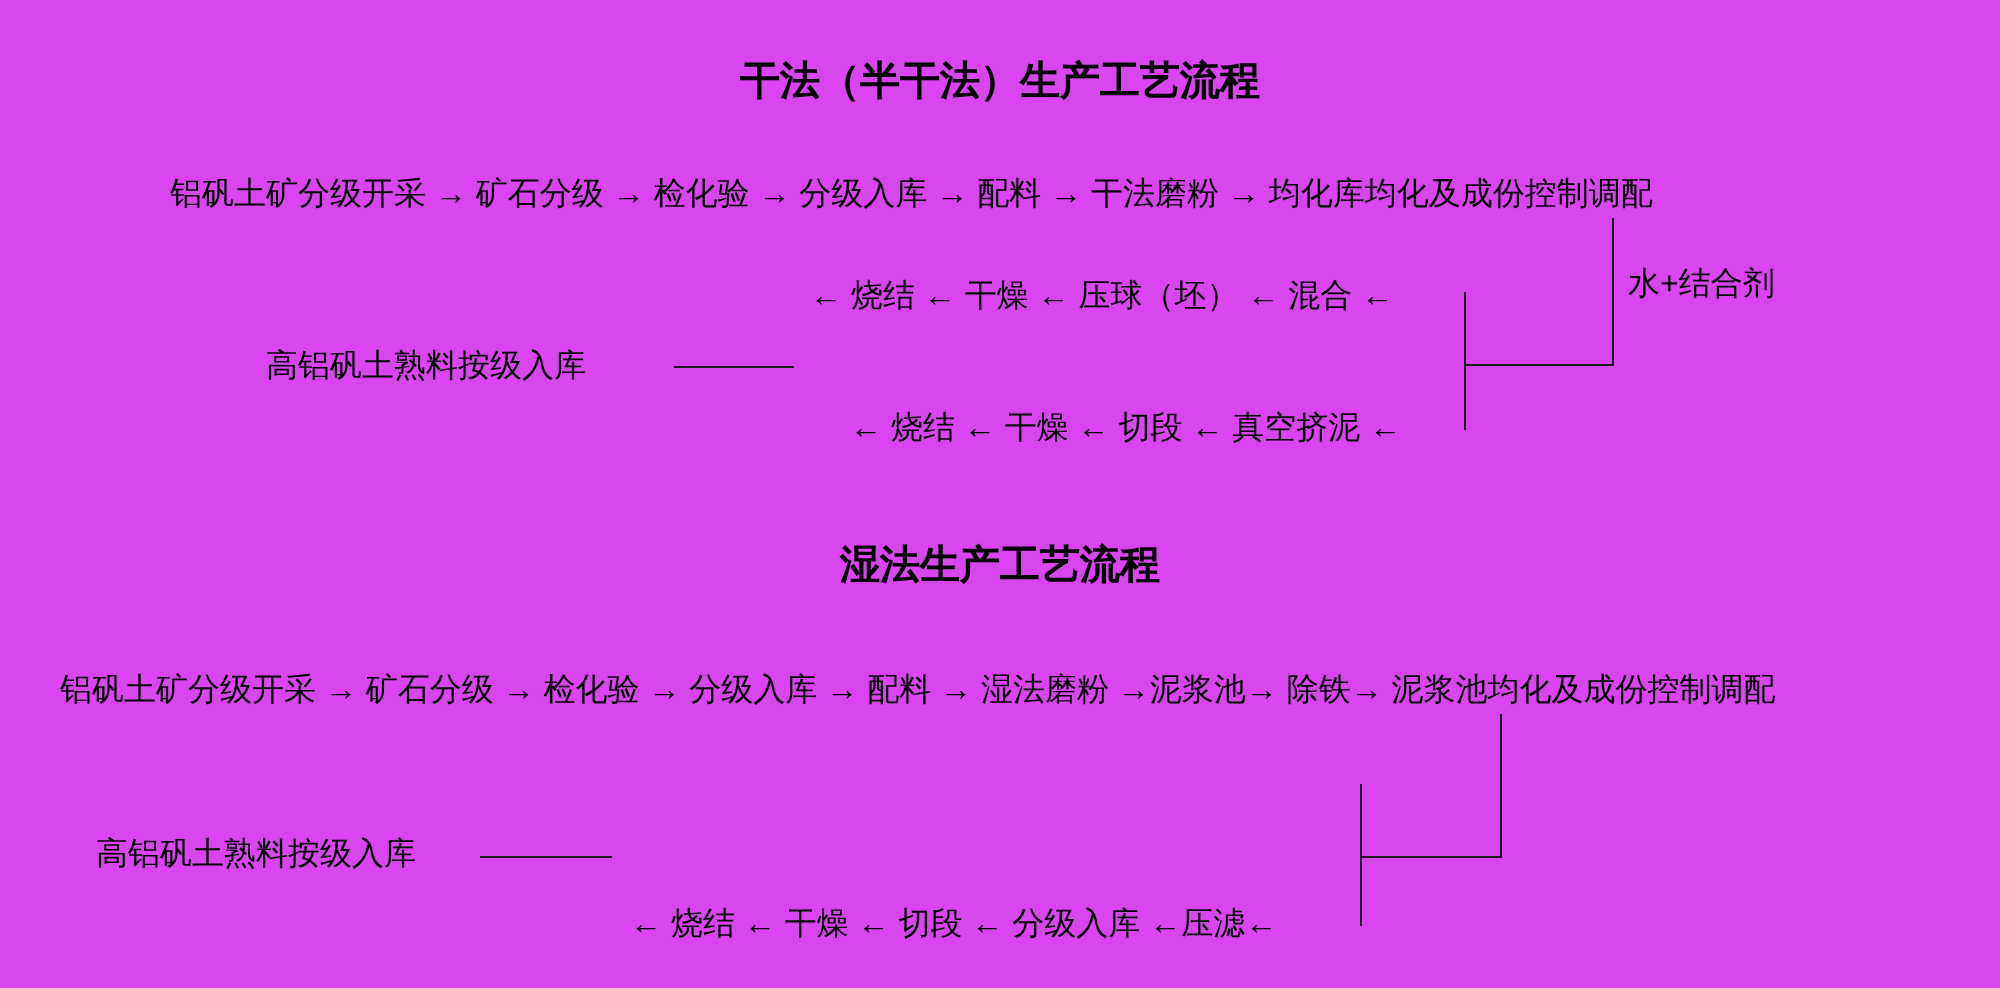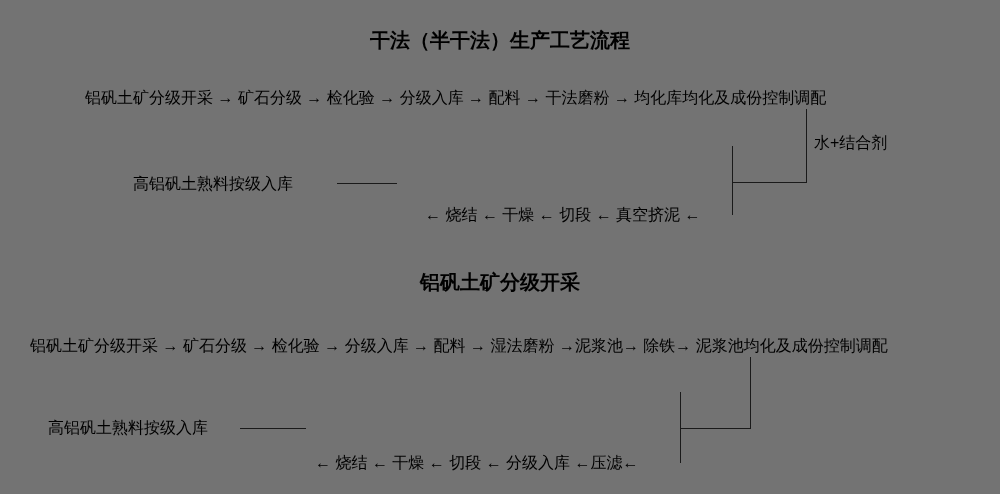--- a/index.html
+++ b/index.html
@@ -4,21 +4,21 @@
 <style>
   html, body {
     margin: 0;
     padding: 0;
     background: #ffffff;
   }
   .canvas {
     position: relative;
     width: 1000px;
     height: 494px;
-    background: #737373;
+    background: #d946ef;
     font-family: "Liberation Sans", sans-serif;
     color: #000000;
     overflow: hidden;
   }
   .chart-title {
     position: absolute;
     left: 0;
     width: 100%;
     text-align: center;
     font-size: 20px;
@@ -48,30 +48,31 @@
 <div class="canvas">
 
   <div class="chart-title" style="top: 27px;">干法（半干法）生产工艺流程</div>
 
   <div class="flow-row" style="left: 85px; top: 87px;">铝矾土矿分级开采 → 矿石分级 → 检化验 → 分级入库 → 配料 → 干法磨粉 → 均化库均化及成份控制调配</div>
 
   <div class="vline" style="left: 806px; top: 109px; height: 74px;"></div>
 
   <div class="flow-row" style="left: 814px; top: 132px;">水+结合剂</div>
 
+  <div class="flow-row" style="left: 405px; top: 138px;">← 烧结 ← 干燥 ← 压球（坯） ← 混合 ←</div>
 
   <div class="vline" style="left: 732px; top: 146px; height: 69px;"></div>
   <div class="hline" style="left: 732px; top: 182px; width: 75px;"></div>
 
   <div class="flow-row" style="left: 133px; top: 173px;">高铝矾土熟料按级入库</div>
   <div class="hline" style="left: 337px; top: 183px; width: 60px;"></div>
 
   <div class="flow-row" style="left: 425px; top: 204px;">← 烧结 ← 干燥 ← 切段 ← 真空挤泥 ←</div>
 
-  <div class="chart-title" style="top: 269px;">铝矾土矿分级开采</div>
+  <div class="chart-title" style="top: 269px;">湿法生产工艺流程</div>
 
   <div class="flow-row" style="left: 30px; top: 335px;">铝矾土矿分级开采 → 矿石分级 → 检化验 → 分级入库 → 配料 → 湿法磨粉 →泥浆池→ 除铁→ 泥浆池均化及成份控制调配</div>
 
   <div class="vline" style="left: 750px; top: 357px; height: 72px;"></div>
 
 
   <div class="vline" style="left: 680px; top: 392px; height: 71px;"></div>
   <div class="hline" style="left: 680px; top: 428px; width: 71px;"></div>
 
   <div class="flow-row" style="left: 48px; top: 417px;">高铝矾土熟料按级入库</div>

